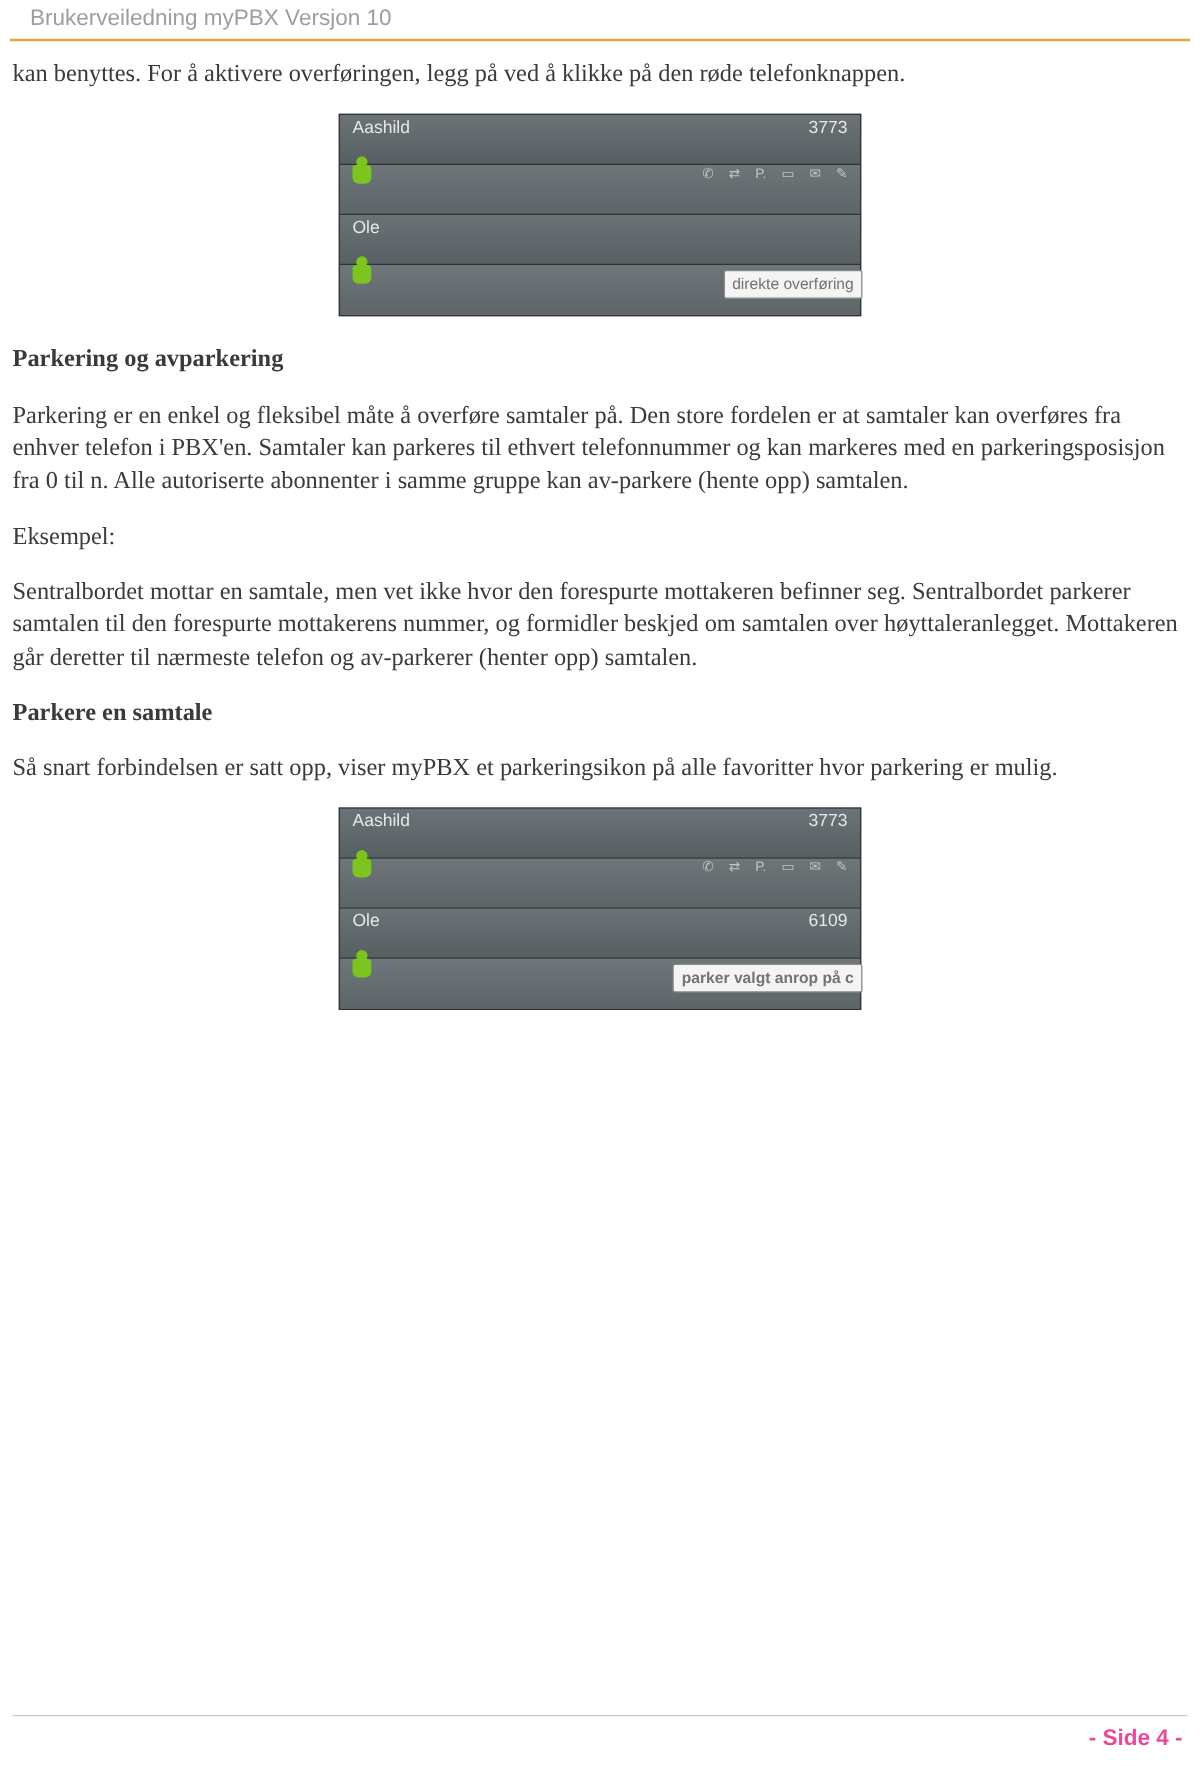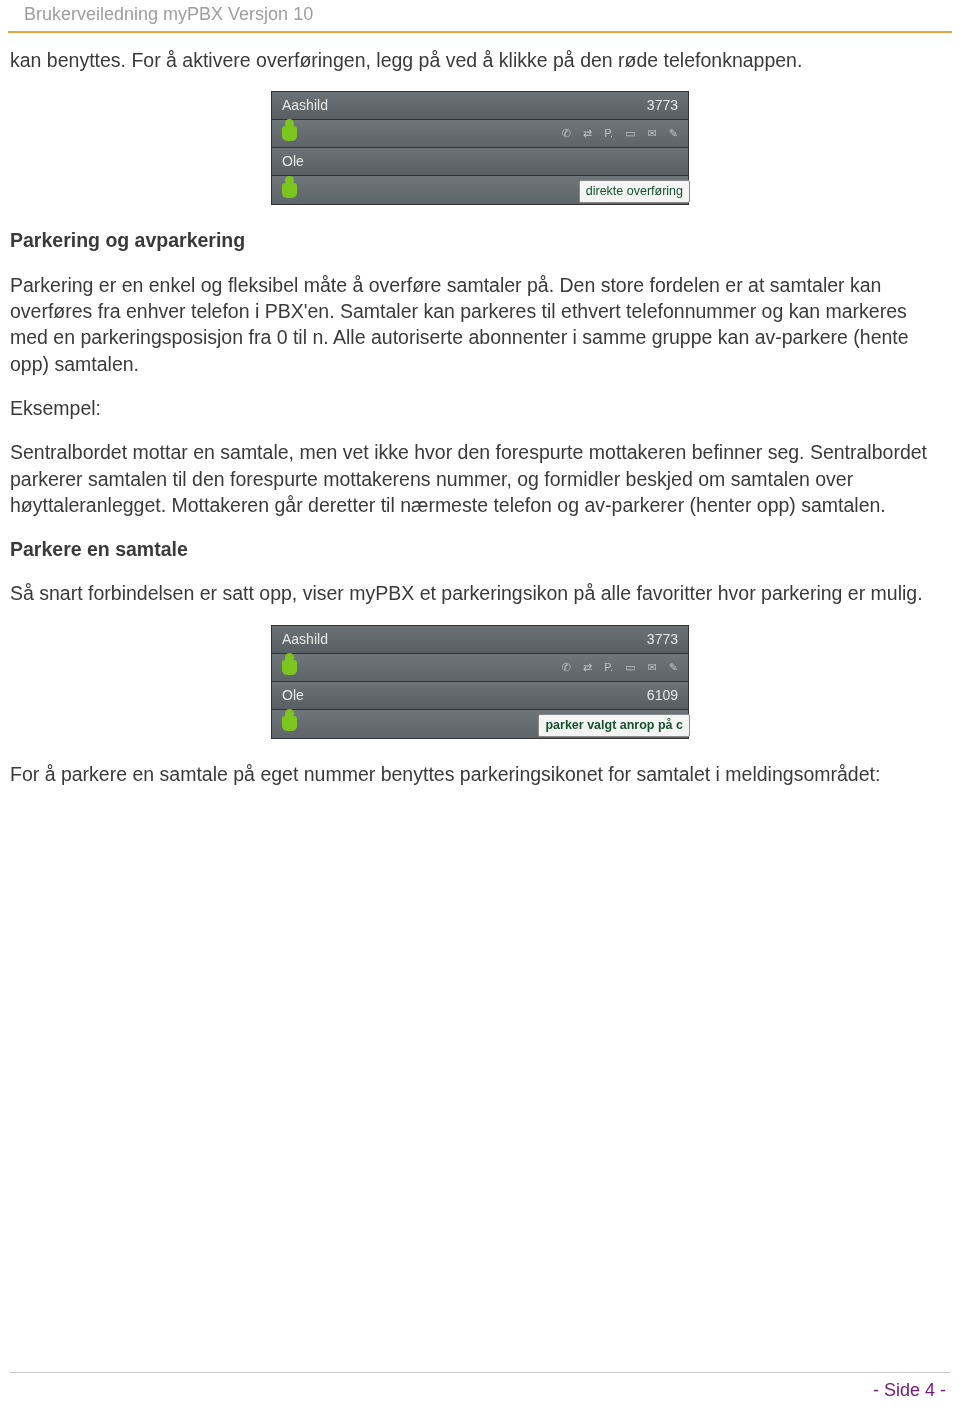--- a/index.html
+++ b/index.html
@@ -20,33 +20,32 @@
     height: 2px;
     background: #e8a33d;
     margin: 0 8px 14px 8px;
   }
   .content {
     padding: 0 10px;
     font-size: 19.5px;
     line-height: 1.35;
     color: #3a3a3a;
   }
-  .content p { margin-bottom: 18px; }
+  .content p { margin-bottom: 18px; font-family: Liberation Serif, serif; }
   .content .strong { font-weight: bold; }
   .fig-wrap { text-align: center; margin: 10px 0 22px 0; }
   .fig {
     display: inline-block;
     border: 1px solid #333;
     background: #5a6265;
     text-align: left;
   }
   .fig .row {
     display: flex;
-    align-items: center;
-    height: 28px;
+    height: 40px;
     border-bottom: 1px solid #2d3436;
     padding: 0 10px;
     color: #d8dadb;
     font-size: 14px;
     position: relative;
   }
   .fig .row:last-child { border-bottom: none; }
   .fig .row.header-row {
     background: linear-gradient(#6b7376, #575f62);
     color: #e6e8e8;
@@ -72,21 +71,21 @@
     position: absolute;
     top: -7px; left: 3px;
     width: 9px; height: 9px;
     background: #7cc51e;
     border-radius: 50%;
   }
   .tooltip {
     position: absolute;
     right: -2px; top: 4px;
     background: #f4f4f4;
-    color: #14532d;
+    color: #737373;
     font-size: 12.5px;
     padding: 2px 6px;
     border: 1px solid #888;
     border-radius: 2px;
     white-space: nowrap;
   }
   .row.icon-row .name { flex: 1; color: #d8dadb; }
   .fig1 { width: 418px; }
   .fig2 { width: 418px; }
   .icn {
@@ -94,22 +93,23 @@
   }
   .footer-rule {
     position: absolute;
     bottom: 40px; left: 10px; right: 10px;
     height: 1px;
     background: #c8c8c8;
   }
   .footer {
     position: absolute;
     bottom: 12px; right: 14px;
-    color: #701a75;
+    color: #ec4899;
     font-size: 18px;
+    font-weight: bold;
   }
 </style>
 </head>
 <body>
 
 <div class="header">Brukerveiledning myPBX Versjon 10</div>
 <div class="rule-orange"></div>
 
 <div class="content">
   <p> kan benyttes. For å aktivere overføringen, legg på ved å klikke på den røde telefonknappen.</p>
@@ -170,17 +170,16 @@
         <span class="num">6109</span>
       </div>
       <div class="row icon-row" style="position:relative;font-weight:bold;">
         <span class="presence"></span>
         <span class="name"></span>
         <div class="tooltip">parker valgt anrop på c</div>
       </div>
     </div>
   </div>
 
-  <p>For å parkere en samtale på eget nummer benyttes parkeringsikonet for samtalet i meldingsområdet:</p>
 </div>
 
 <div class="footer-rule"></div>
 <div class="footer">- Side 4 -</div>
 
 </body></html>

